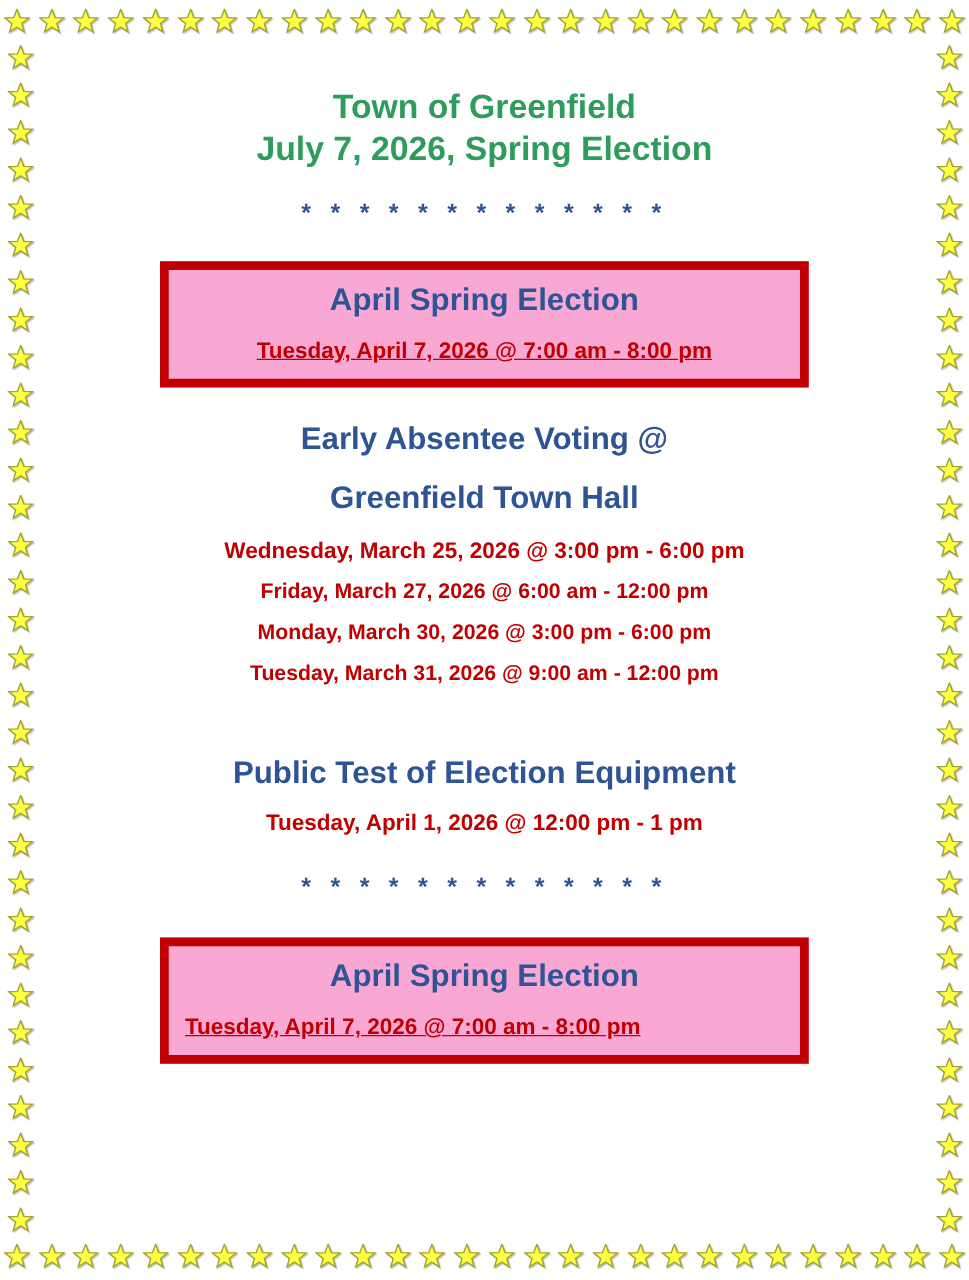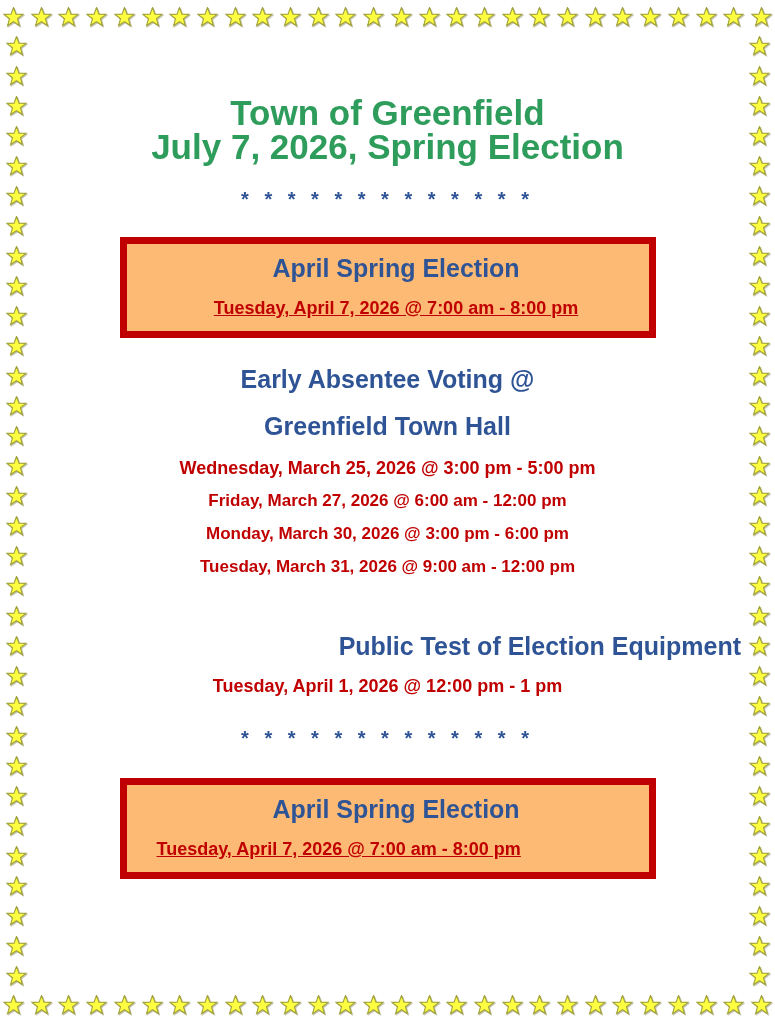--- a/index.html
+++ b/index.html
@@ -48,39 +48,39 @@
   
   .content {
     position: absolute;
     top: 30px;
     left: 34px;
     right: 34px;
     bottom: 30px;
     text-align: center;
   }
   .doc-title {
-    margin-top: 66px;
-    font-size: 35px;
+    margin-top: 38px;
+    font-size: 27px;
     line-height: 34px;
     color: var(--green);
   }
   .separator {
     font-size: 20px;
     letter-spacing: 5px;
     color: var(--blue);
   }
   .separator.first { margin-top: 24px; }
   .separator.second { margin-top: 30px; }
 
   .red-box {
     width: 505px;
     margin: 26px auto 0 auto;
     border: 7px solid var(--red);
-    padding: 9px 0 11px 17px;
-    background: #fdba74;
+    padding: 9px 0 11px 0;
+    background: #f9a8d4;
   }
   .red-box .box-title {
     font-size: 25px;
     line-height: 30px;
     color: var(--blue);
   }
   .red-box .box-date {
     margin-top: 14px;
     font-size: 18px;
     line-height: 23px;
@@ -106,21 +106,21 @@
     font-size: 17px;
     line-height: 24px;
     margin-top: 9px;
     color: var(--red);
   }
   .session-line:first-child {
     font-size: 18px;
     margin-top: 0;
   }
 
-  .public-test-heading { margin-top: 52px; text-align: right; }
+  .public-test-heading { margin-top: 52px; }
   .public-test-date {
     margin-top: 15px;
     font-size: 18px;
     color: var(--red);
   }
 </style>
 </head>
 <body style="--green: #2E9C5B; --blue: #2F5496; --red: #C00000;">
 
 <div class="star-row top">
@@ -503,21 +503,21 @@
 
   <div class="red-box top-box">
     <div class="box-title">April Spring Election</div>
     <div class="box-date">Tuesday, April 7, 2026 @ 7:00 am - 8:00 pm</div>
   </div>
 
   <div class="section-heading early-heading-1">Early Absentee Voting @</div>
   <div class="section-heading early-heading-2">Greenfield Town Hall</div>
 
   <div class="sessions">
-    <div class="session-line">Wednesday, March 25, 2026 @ 3:00 pm - 5:00 pm</div>
+    <div class="session-line">Wednesday, March 25, 2026 @ 3:00 pm - 6:00 pm</div>
     <div class="session-line">Friday, March 27, 2026 @ 6:00 am - 12:00 pm</div>
     <div class="session-line">Monday, March 30, 2026 @ 3:00 pm - 6:00 pm</div>
     <div class="session-line">Tuesday, March 31, 2026 @ 9:00 am - 12:00 pm</div>
   </div>
 
   <div class="section-heading public-test-heading">Public Test of Election Equipment</div>
   <div class="public-test-date">Tuesday, April 1, 2026 @ 12:00 pm - 1 pm</div>
 
   <div class="separator second">* * * * * * * * * * * * *</div>
 

